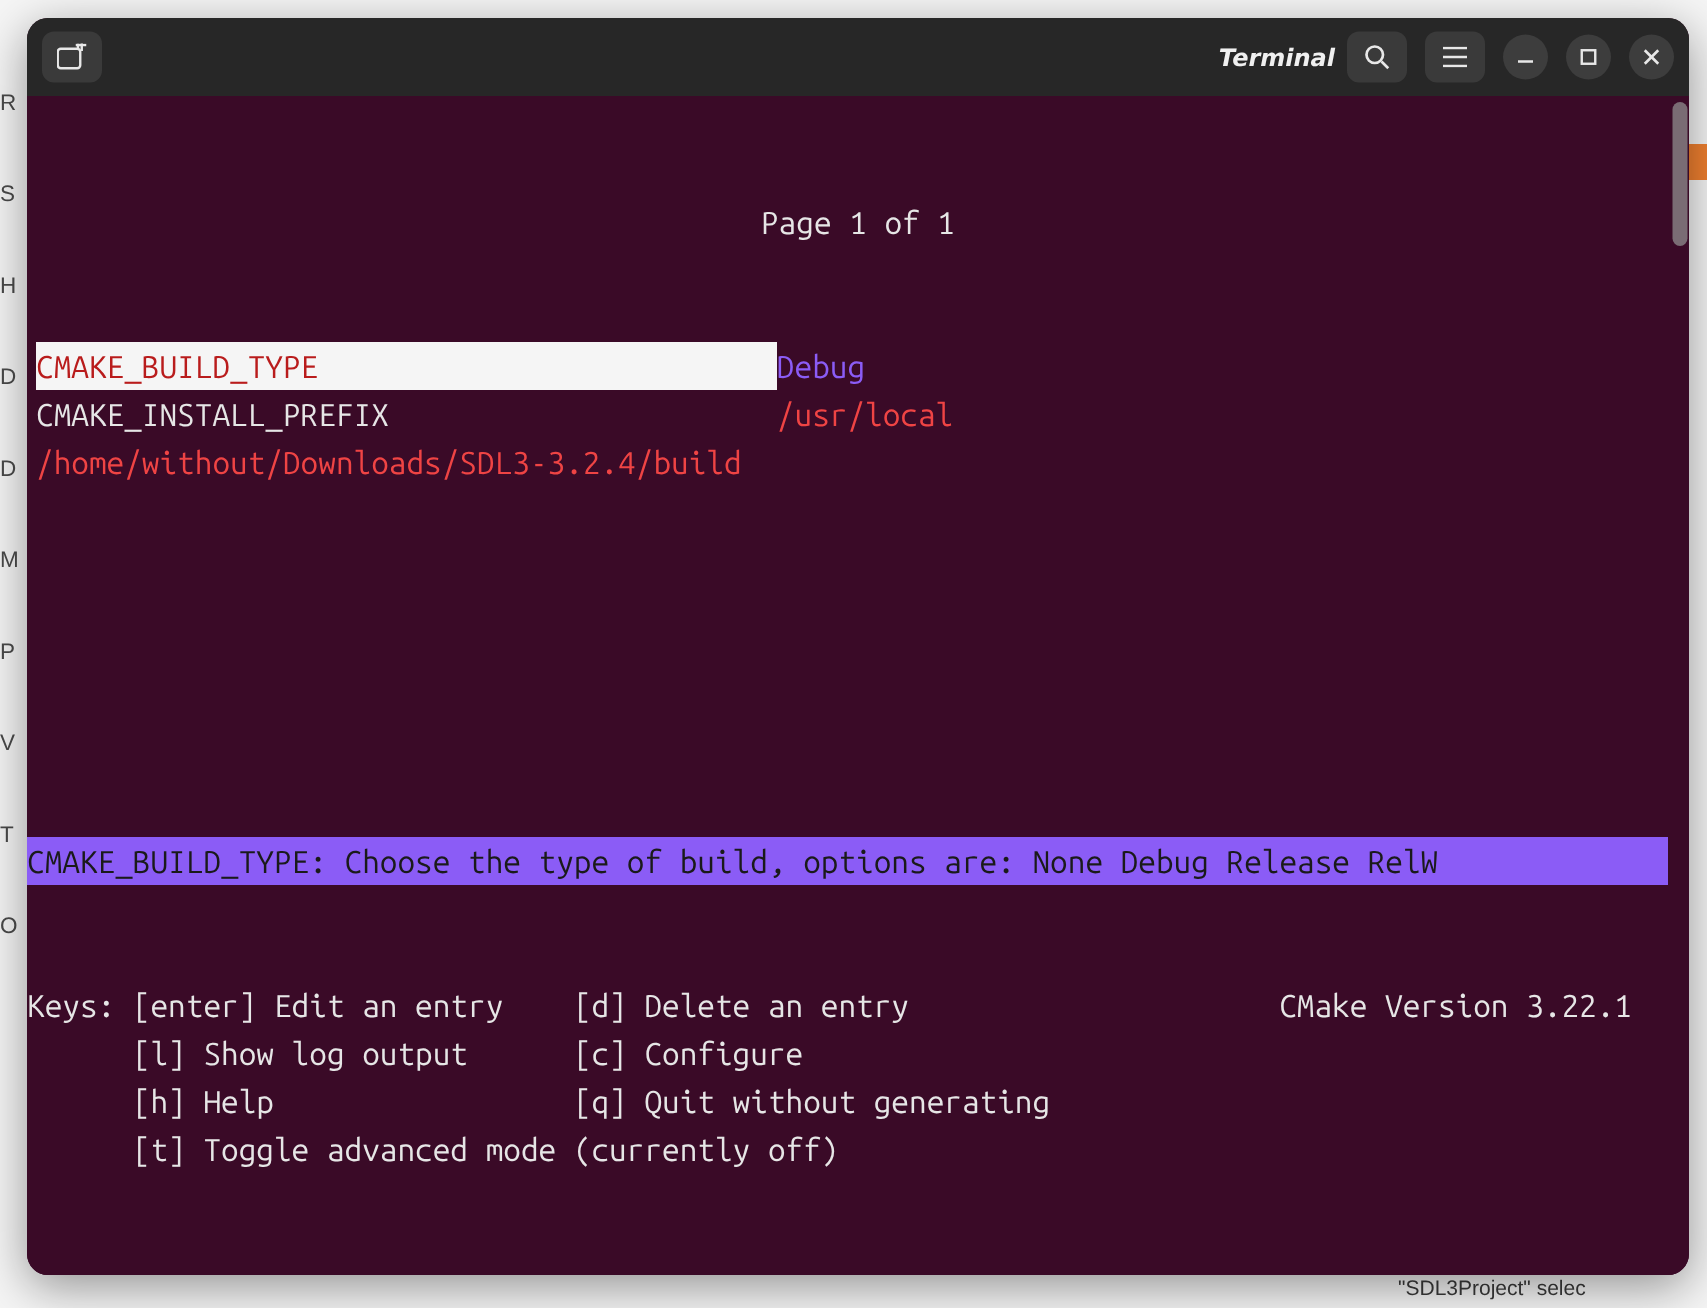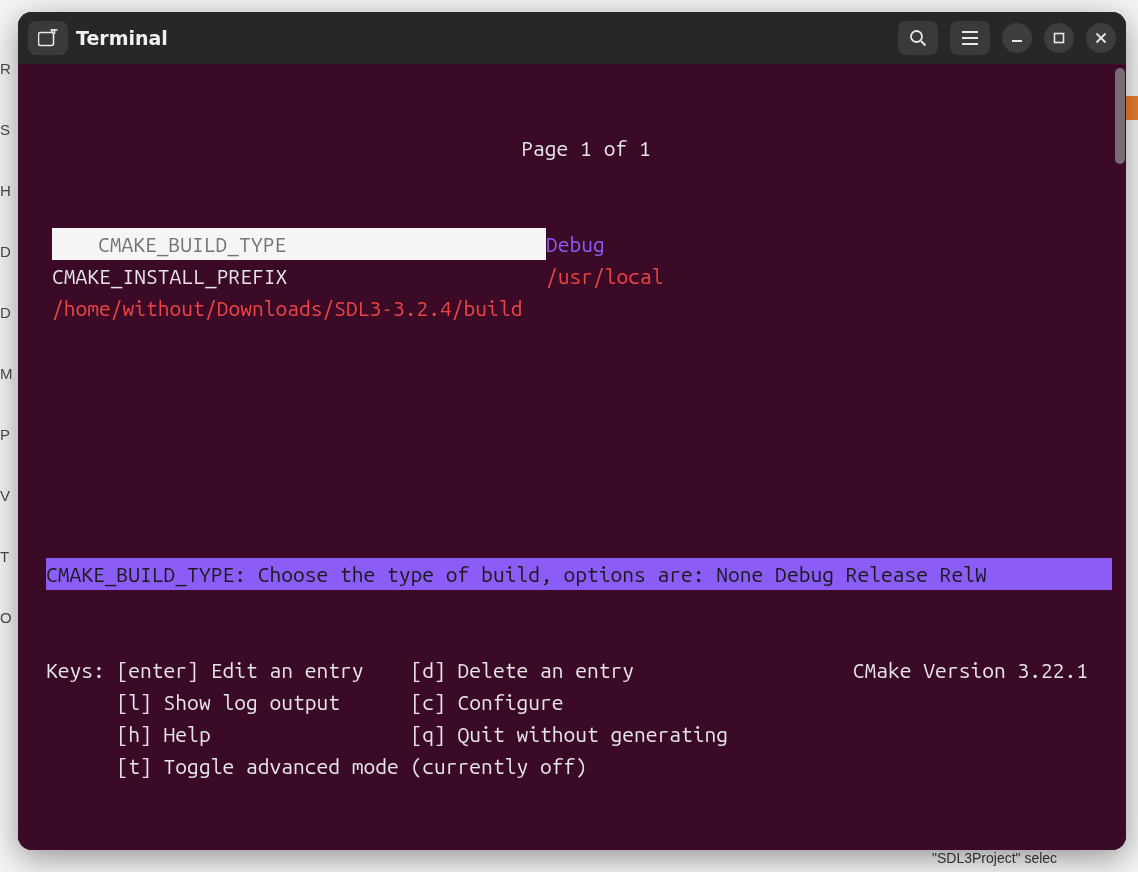--- a/index.html
+++ b/index.html
@@ -84,25 +84,26 @@
     cursor: pointer;
   }
   .tb-btn.round {
     width: 30px;
     height: 30px;
     border-radius: 50%;
     background: #3d3d3d;
   }
   .tb-title {
     flex: 1;
-    text-align: left;
+    text-align: right;
     color: #f0f0f0;
     font-weight: 700;
-    font-size: 19px;
+    font-size: 16px;
     font-family: "DejaVu Sans", sans-serif;
+    font-style: italic;
   }
   .tb-right {
     display: flex;
     align-items: center;
     gap: 12px;
   }
   svg { display: block; }
 
   
   .term {
@@ -114,21 +115,20 @@
     line-height: 32px;
     letter-spacing: 0px;
     color: #e6e6e6;
     white-space: pre;
     overflow: hidden;
   }
   .term-inner {
     position: absolute;
     inset: 0;
     padding: 4px 6px 4px 6px;
-    margin-left: 28px;
   }
   .scrollbar {
     position: absolute;
     right: 0;
     top: 0;
     width: 12px;
     height: 100%;
   }
   .scrollbar-thumb {
     position: absolute;
@@ -139,22 +139,21 @@
     background: #7a6c74;
     border-radius: 5px;
   }
 
   .page-indicator { text-align: center; }
   .row { display: flex; }
   .col-key { display: inline-block; width: 42ch; }
   .col-val { display: inline-block; }
   .sel {
     background: #f5f5f5;
-    color: #737373;
-    padding-left: 46px;
+    color: #b91c1c;
   }
   .cyan { color: #8b5cf6; }
   .brown { color: #ef4444; }
 
   .footer {
     position: absolute;
     left: 0;
     right: 14px;
     bottom: 4px;
   }

